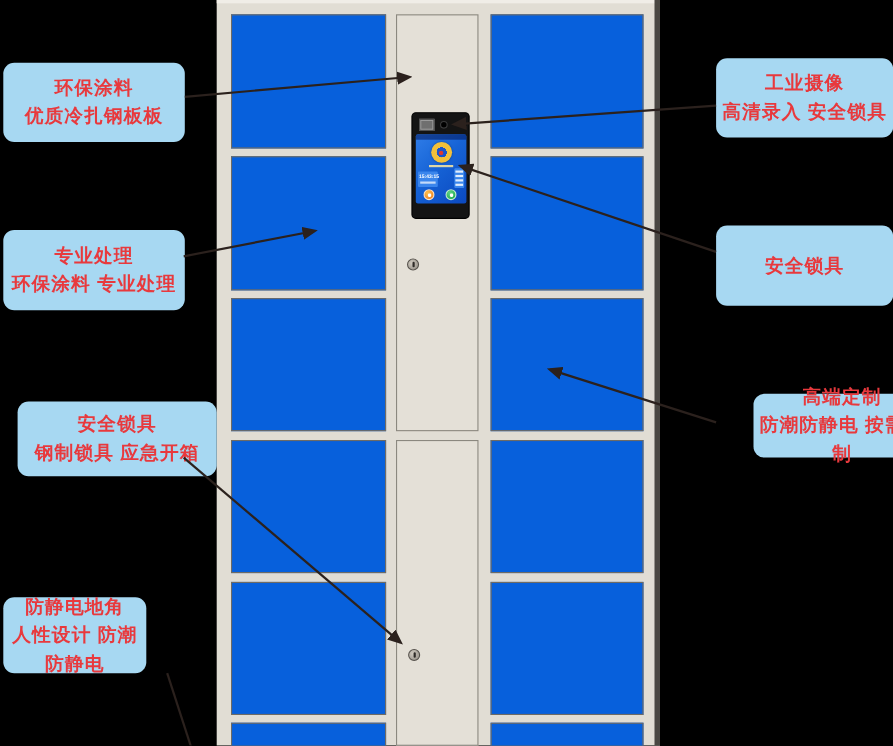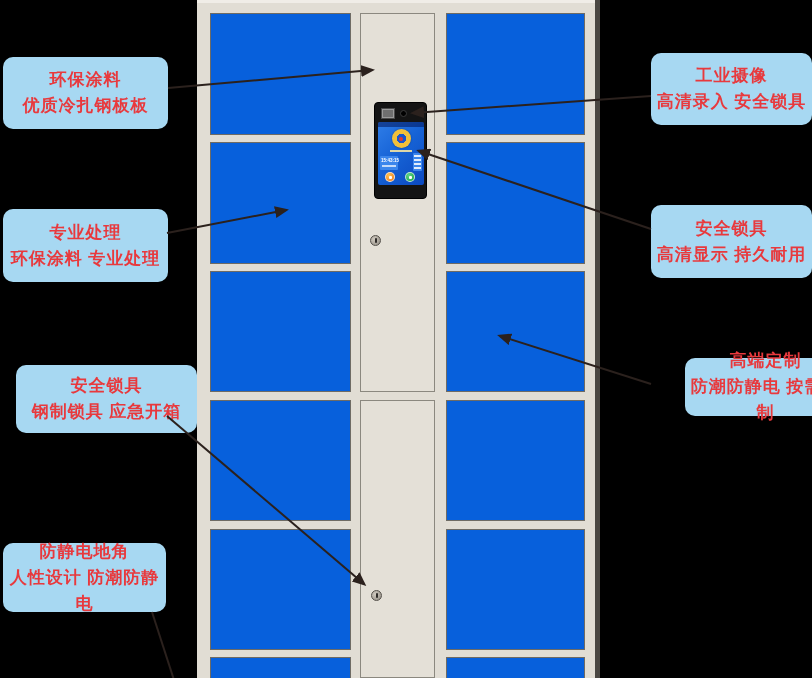--- a/index.html
+++ b/index.html
@@ -124,32 +124,31 @@
     <div>优质冷扎钢板板</div>
   </div>
   <div class="callout" style="left:3px;top:209px;width:165px;height:73px">
     <div>专业处理</div>
     <div>环保涂料 专业处理</div>
   </div>
   <div class="callout" style="left:16px;top:365px;width:181px;height:68px">
     <div>安全锁具</div>
     <div>钢制锁具 应急开箱</div>
   </div>
-  <div class="callout" style="left:3px;top:543px;width:163px;height:69px">
+  <div class="callout" style="left:3px;top:543px;width:130px;height:69px">
     <div>防静电地角</div>
     <div>人性设计 防潮防静电</div>
   </div>
 
   <div class="callout" style="left:651px;top:53px;width:161px;height:72px">
     <div>工业摄像</div>
     <div>高清录入 安全锁具</div>
   </div>
   <div class="callout" style="left:651px;top:205px;width:161px;height:73px">
     <div>安全锁具</div>
-    <div>高清显示 持久耐用</div>
   </div>
   <div class="callout" style="left:685px;top:358px;width:161px;height:58px">
     <div>高端定制</div>
     <div>防潮防静电 按需定制</div>
   </div>
 
   <svg id="arrows" viewBox="0 0 812 678">
     <defs>
       <marker id="ah" markerWidth="7" markerHeight="6" refX="5.5" refY="3" orient="auto" markerUnits="strokeWidth">
         <path d="M0,0 L7,3 L0,6 Z" fill="#2B211D"></path>

